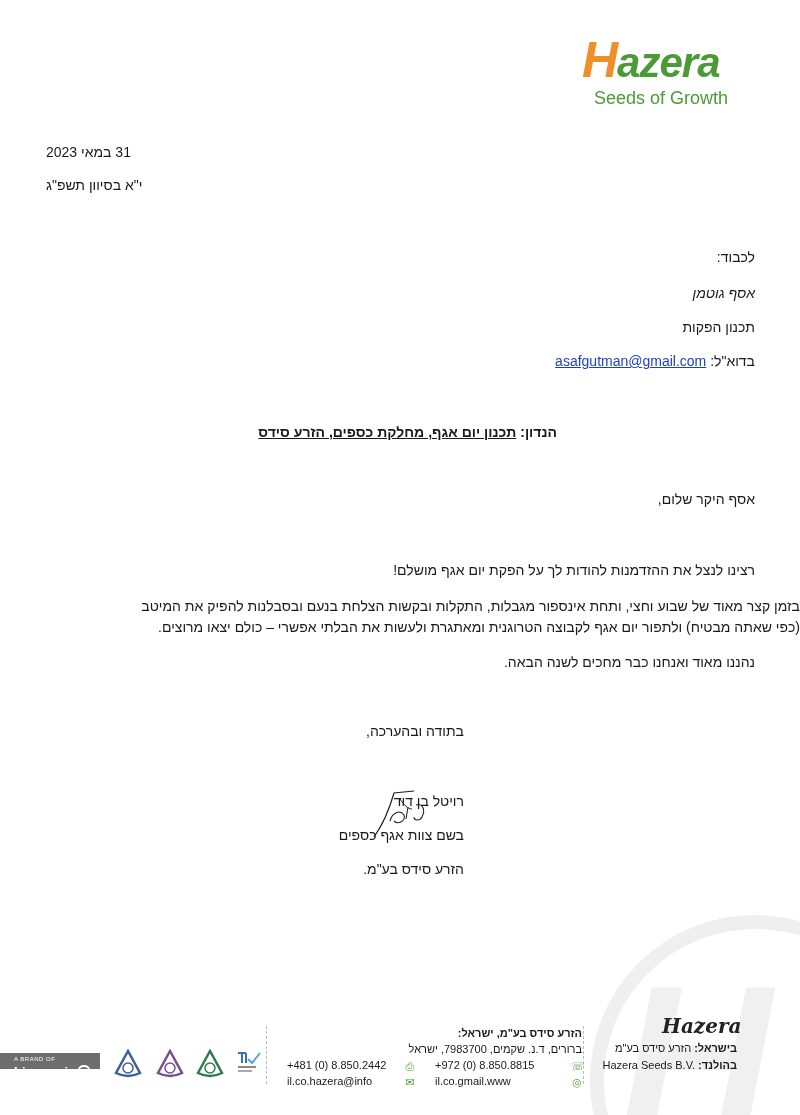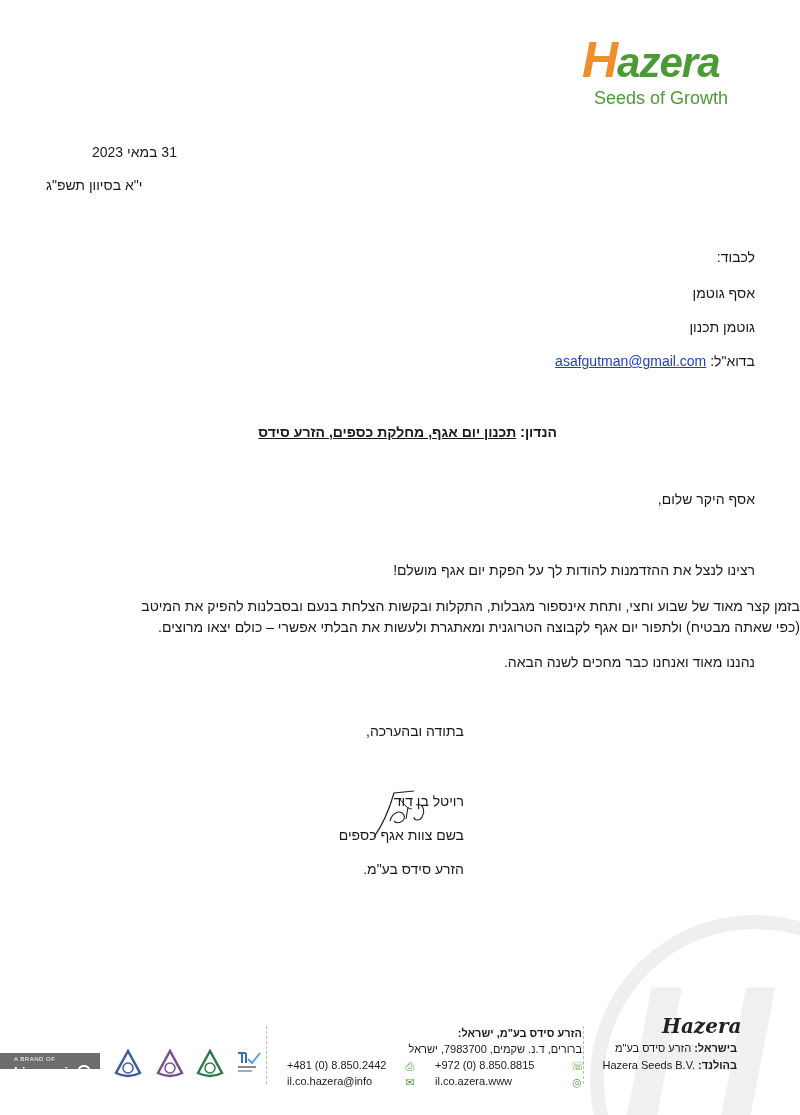--- a/index.html
+++ b/index.html
@@ -53,26 +53,26 @@
 </head>
 <body>
 
 <div class="abs logo">
   <div class="logo-word">
     <span class="logo-h">H</span><span class="logo-rest">azera</span>
   </div>
   <div class="logo-tag">Seeds of Growth</div>
 </div>
 
-<div class="abs txt rtl date-greg" style="direction:rtl;margin-left:46px;">31 במאי 2023</div>
+<div class="abs txt rtl date-greg" style="direction:rtl;">31 במאי 2023</div>
 <div class="abs txt rtl date-heb">י"א בסיוון תשפ"ג</div>
 
 <div class="abs txt rtl to-block" style="top:248px;">לכבוד:</div>
-<div class="abs txt rtl to-block" style="top:284px;">אסף גוטמן</div>
-<div class="abs txt rtl to-block" style="top:318px;">גוטמן תכנון</div>
+<div class="abs txt rtl to-block" style="top:284px;font-style:italic;">אסף גוטמן</div>
+<div class="abs txt rtl to-block" style="top:318px;">תכנון הפקות</div>
 <div class="abs txt rtl to-block" style="top:352px;">
   <span>בדוא"ל:</span>
   <span class="email-link">asafgutman@gmail.com</span>
 </div>
 
 <div class="abs subject">
   <span>הנדון:</span>
   <span class="u">תכנון יום אגף, מחלקת כספים, הזרע סידס</span>
 </div>
 
@@ -127,21 +127,21 @@
 <div class="abs divider-v" style="left:583px; top:1026px;"></div>
 
 <div class="abs f-contact rtl" style="right:218px; top:1027px; font-weight:bold;">הזרע סידס בע"מ, ישראל:</div>
 <div class="abs f-contact rtl" style="right:218px; top:1043px;">ברורים, ד.נ. שקמים, 7983700, ישראל</div>
 
 <div class="abs f-contact" style="left:435px; top:1059px;text-align:center;">+972 (0) 8.850.8815</div>
 <span class="abs icon-sm" style="left:571px; top:1060px; color:#4c9a36;">☏</span>
 <div class="abs f-contact" style="left:287px; top:1059px;">+481 (0) 8.850.2442</div>
 <span class="abs icon-sm" style="left:404px; top:1060px; color:#4c9a36;">⎙</span>
 
-<div class="abs f-contact" style="left:435px; top:1075px;">il.co.azera.www</div>
+<div class="abs f-contact" style="left:435px; top:1075px;">il.co.gmail.www</div>
 <span class="abs icon-sm" style="left:571px; top:1076px; color:#4c9a36;">◎</span>
 <div class="abs f-contact" style="left:287px; top:1075px;">il.co.hazera@info</div>
 <span class="abs icon-sm" style="left:404px; top:1076px; color:#4c9a36;">✉</span>
 
 <div class="abs f-logo">Hazera</div>
 <div class="abs f-contact rtl" style="right:63px; top:1042px;">
   <b>בישראל:</b>
   <span>הזרע סידס בע"מ</span>
 </div>
 <div class="abs f-contact rtl" style="right:63px; top:1059px;">

